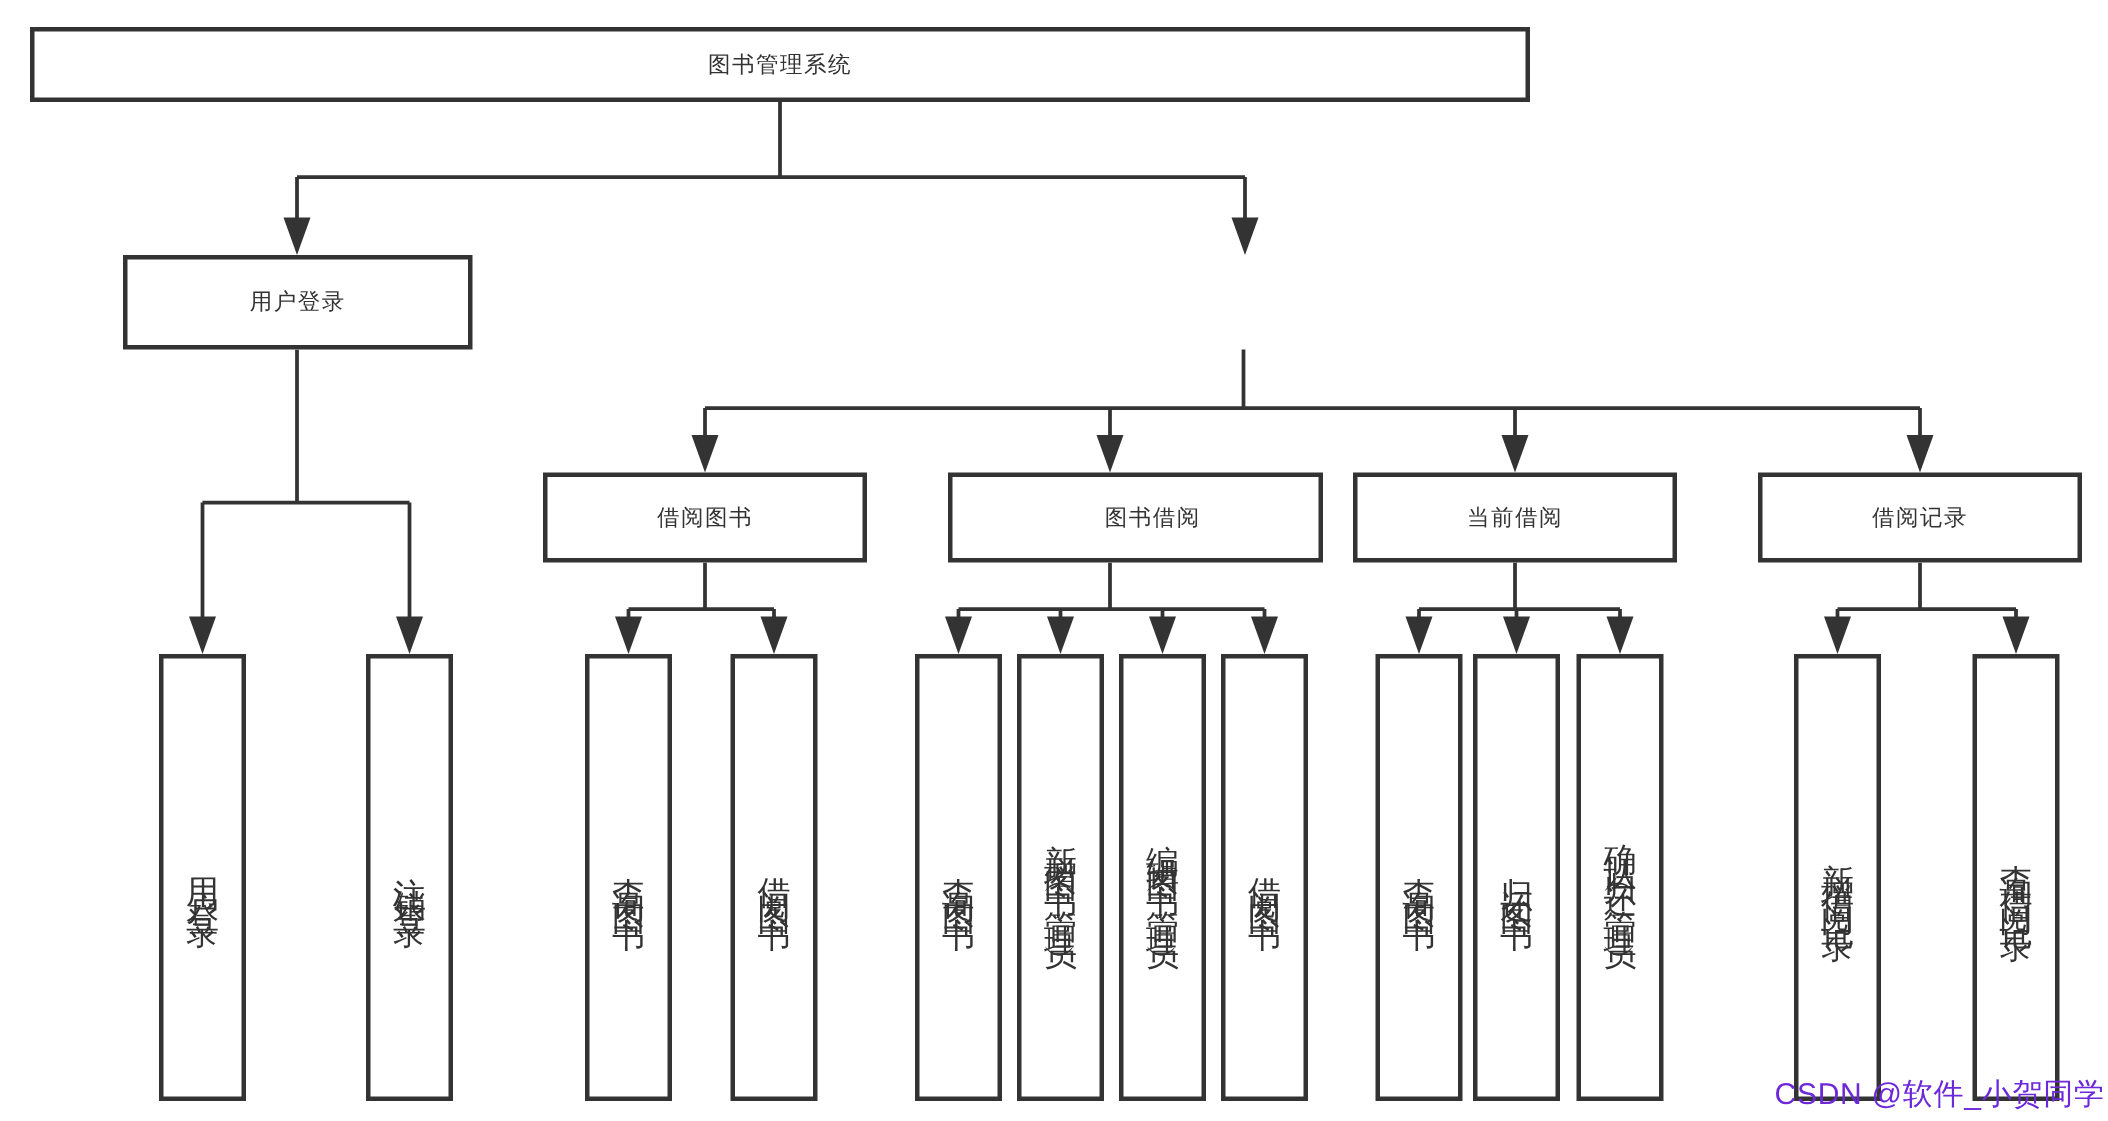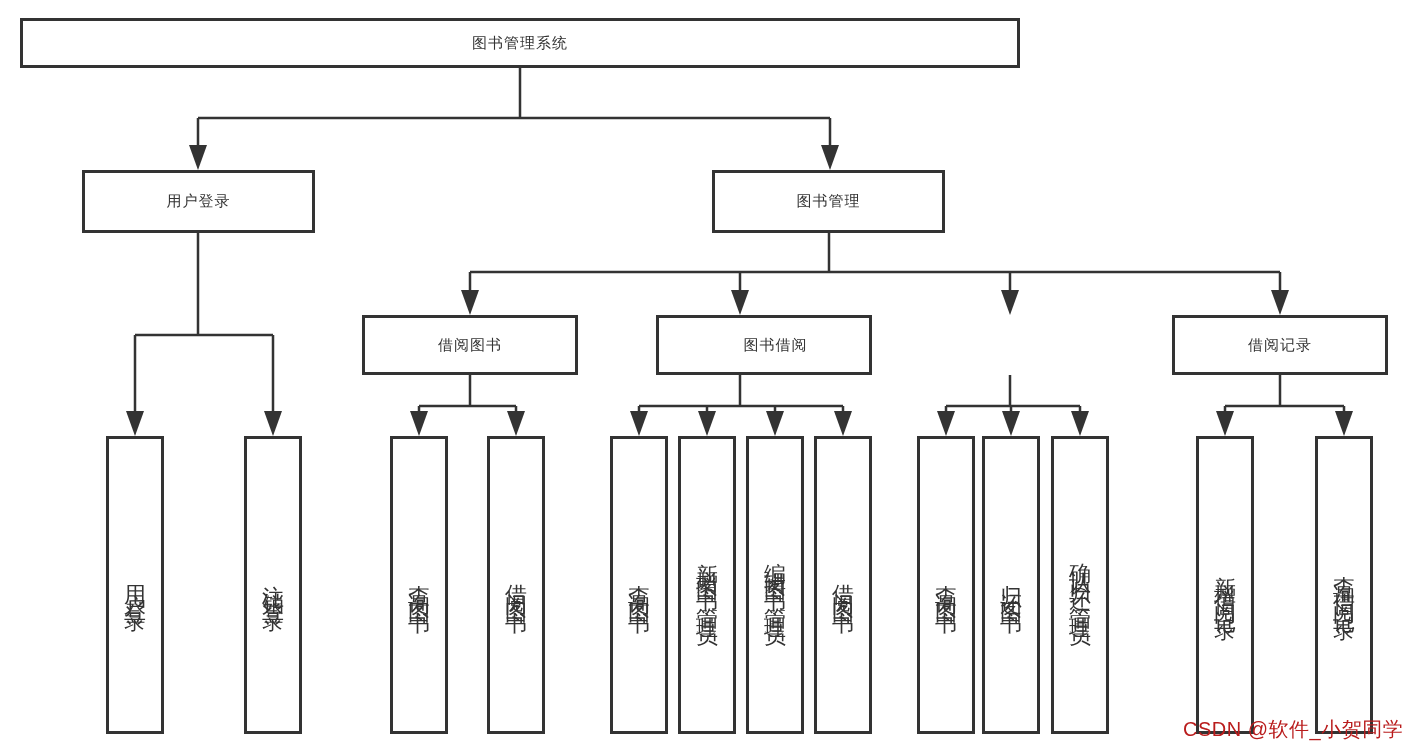--- a/index.html
+++ b/index.html
@@ -43,21 +43,21 @@
     writing-mode: vertical-rl;
     font-size: 22px;
     letter-spacing: 9px;
     line-height: 1;
   }
   .watermark {
     position: absolute;
     left: 1183px;
     top: 716px;
     font-size: 20px;
-    color: #b91c1c;
+    color: #6d28d9;
     white-space: nowrap;
     z-index: 5;
     letter-spacing: 0.5px;
   }
 </style>
 </head>
 <body>
 
 <div class="stage">
 
@@ -90,24 +90,24 @@
       <polygon points="1002,411 1020,411 1011,436"></polygon>
       <polygon points="1071,411 1089,411 1080,436"></polygon>
       <polygon points="1216,411 1234,411 1225,436"></polygon>
       <polygon points="1335,411 1353,411 1344,436"></polygon>
     </g>
   </svg>
 
   <div class="box h-box" style="left:20px; top:18px; width:1000px; height:50px;">图书管理系统</div>
 
   <div class="box h-box" style="left:82px; top:170px; width:233px; height:63px;">用户登录</div>
-  <div class="box h-box" style="left:712px; top:170px; width:233px; height:63px;">图书管理</div>
 
   <div class="box h-box" style="left:362px; top:315px; width:216px; height:60px;">借阅图书</div>
-  <div class="box h-box" style="left:656px; top:315px; width:216px; height:60px;padding-left:23px;">图书借阅</div>
+  <div class="box h-box" style="left:632px; top:315px; width:250px; height:60px;padding-left:23px;">图书借阅</div>
+  <div class="box h-box" style="left:902px; top:315px; width:216px; height:60px;">当前借阅</div>
   <div class="box h-box" style="left:1172px; top:315px; width:216px; height:60px;">借阅记录</div>
 
   <div class="box v-box" style="left:106px; top:436px; width:58px; height:298px;">用户登录</div>
   <div class="box v-box" style="left:244px; top:436px; width:58px; height:298px;">注销登录</div>
 
   <div class="box v-box" style="left:390px; top:436px; width:58px; height:298px;">查询图书</div>
   <div class="box v-box" style="left:487px; top:436px; width:58px; height:298px;">借阅图书</div>
 
   <div class="box v-box" style="left:610px; top:436px; width:58px; height:298px;">查询图书</div>
   <div class="box v-box" style="left:678px; top:436px; width:58px; height:298px;">新增图书（管理员）</div>

